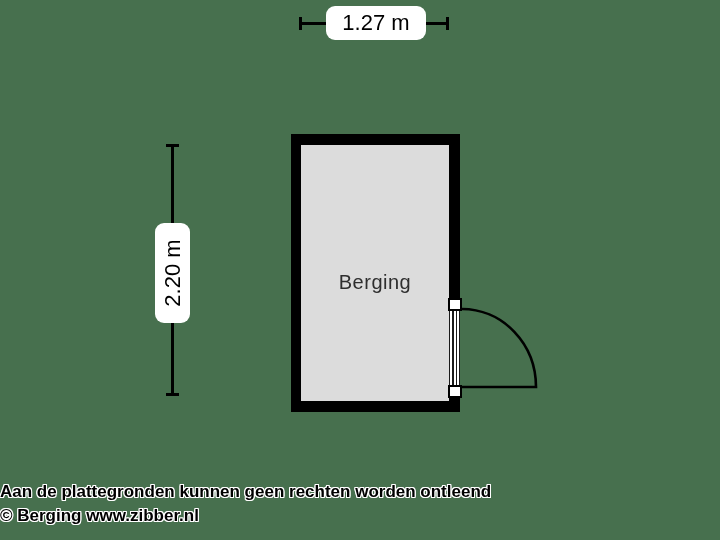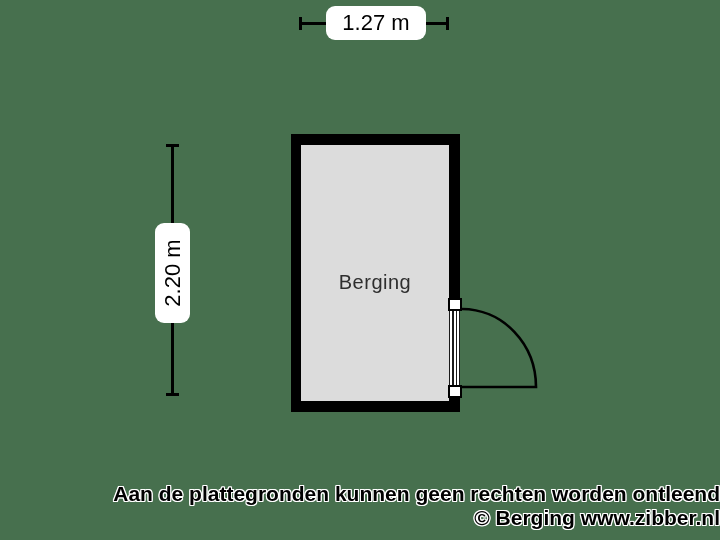--- a/index.html
+++ b/index.html
@@ -107,22 +107,22 @@
     position: absolute;
     left: 0; top: 0;
     width: 720px; height: 540px;
     pointer-events: none;
   }
 
   
   .footer-line {
     position: absolute;
     left: 0; width: 720px;
-    text-align: right;
-    font-size: 21px;
+    text-align: left;
+    font-size: 17px;
     font-weight: 700;
     color: var(--text, #000);
     text-shadow:
       -1px 0 0 #fff, 1px 0 0 #fff, 0 -1px 0 #fff, 0 1px 0 #fff,
       -1px -1px 0 #fff, 1px -1px 0 #fff, -1px 1px 0 #fff, 1px 1px 0 #fff;
     white-space: nowrap;
   }
   .footer-line.disclaimer { top: 482px; }
   .footer-line.copyright  { top: 506px; }
 </style>

